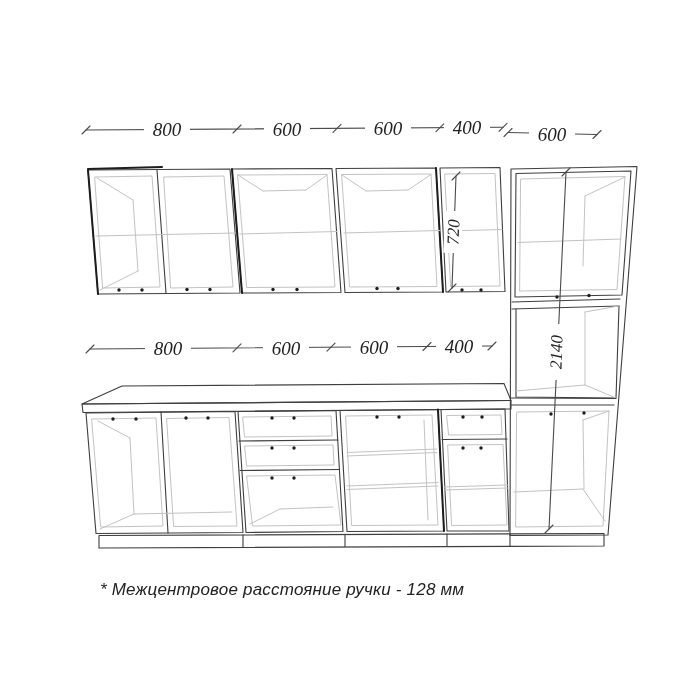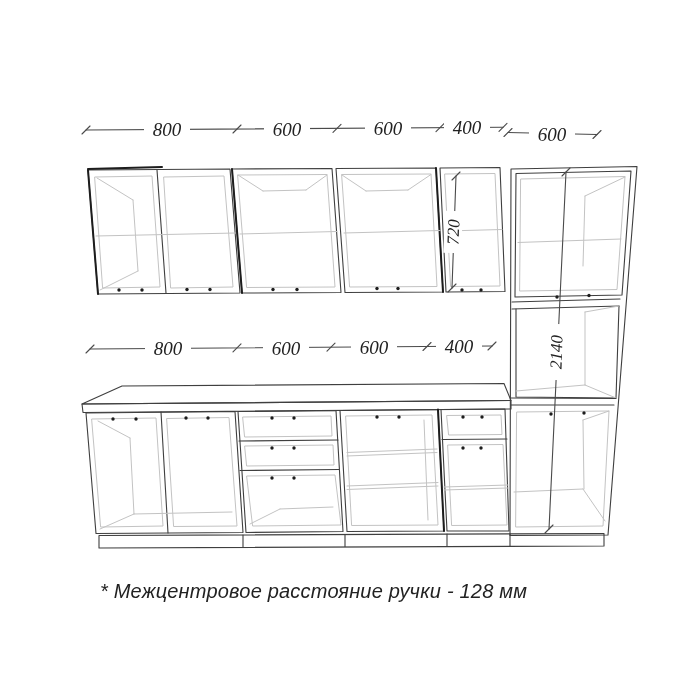--- a/index.html
+++ b/index.html
@@ -7,21 +7,21 @@
          font-family:"Liberation Sans",sans-serif;}
   svg{position:absolute;left:0;top:0;}
   .ln{stroke:var(--line,#3f3f3f);stroke-width:1.1;fill:none;stroke-linecap:round;stroke-linejoin:round;}
   .lt{stroke:var(--light,#c3c3c3);stroke-width:1;fill:none;stroke-linecap:round;}
   .dk{stroke:var(--dark,#1d1d1d);stroke-width:2;fill:none;stroke-linecap:round;}
   .dim{stroke:var(--dim,#4a4a4a);stroke-width:1.1;fill:none;stroke-linecap:round;}
   .dot{fill:var(--dark,#1d1d1d);}
   .mask{fill:var(--bg,#ffffff);stroke:none;}
   .dimtext{font-family:"Liberation Serif",serif;font-style:italic;font-size:19px;fill:var(--text,#222);}
   .dimtext-v{font-family:"Liberation Serif",serif;font-style:italic;font-size:17px;fill:var(--text,#222);}
-  .note{position:absolute;left:100px;top:580px;font-style:italic;font-size:20px;
+  .note{position:absolute;left:100px;top:580px;font-style:italic;font-size:17px;
         color:var(--text,#222);letter-spacing:.2px;white-space:nowrap;}
 </style>
 </head>
 <body>
 
 <div id="stage">
 <svg width="700" height="700" viewBox="0 0 700 700">
 
   <g>
     <path class="ln" d="M88 170 L230 169 L240 293 L98 294 Z"></path>

